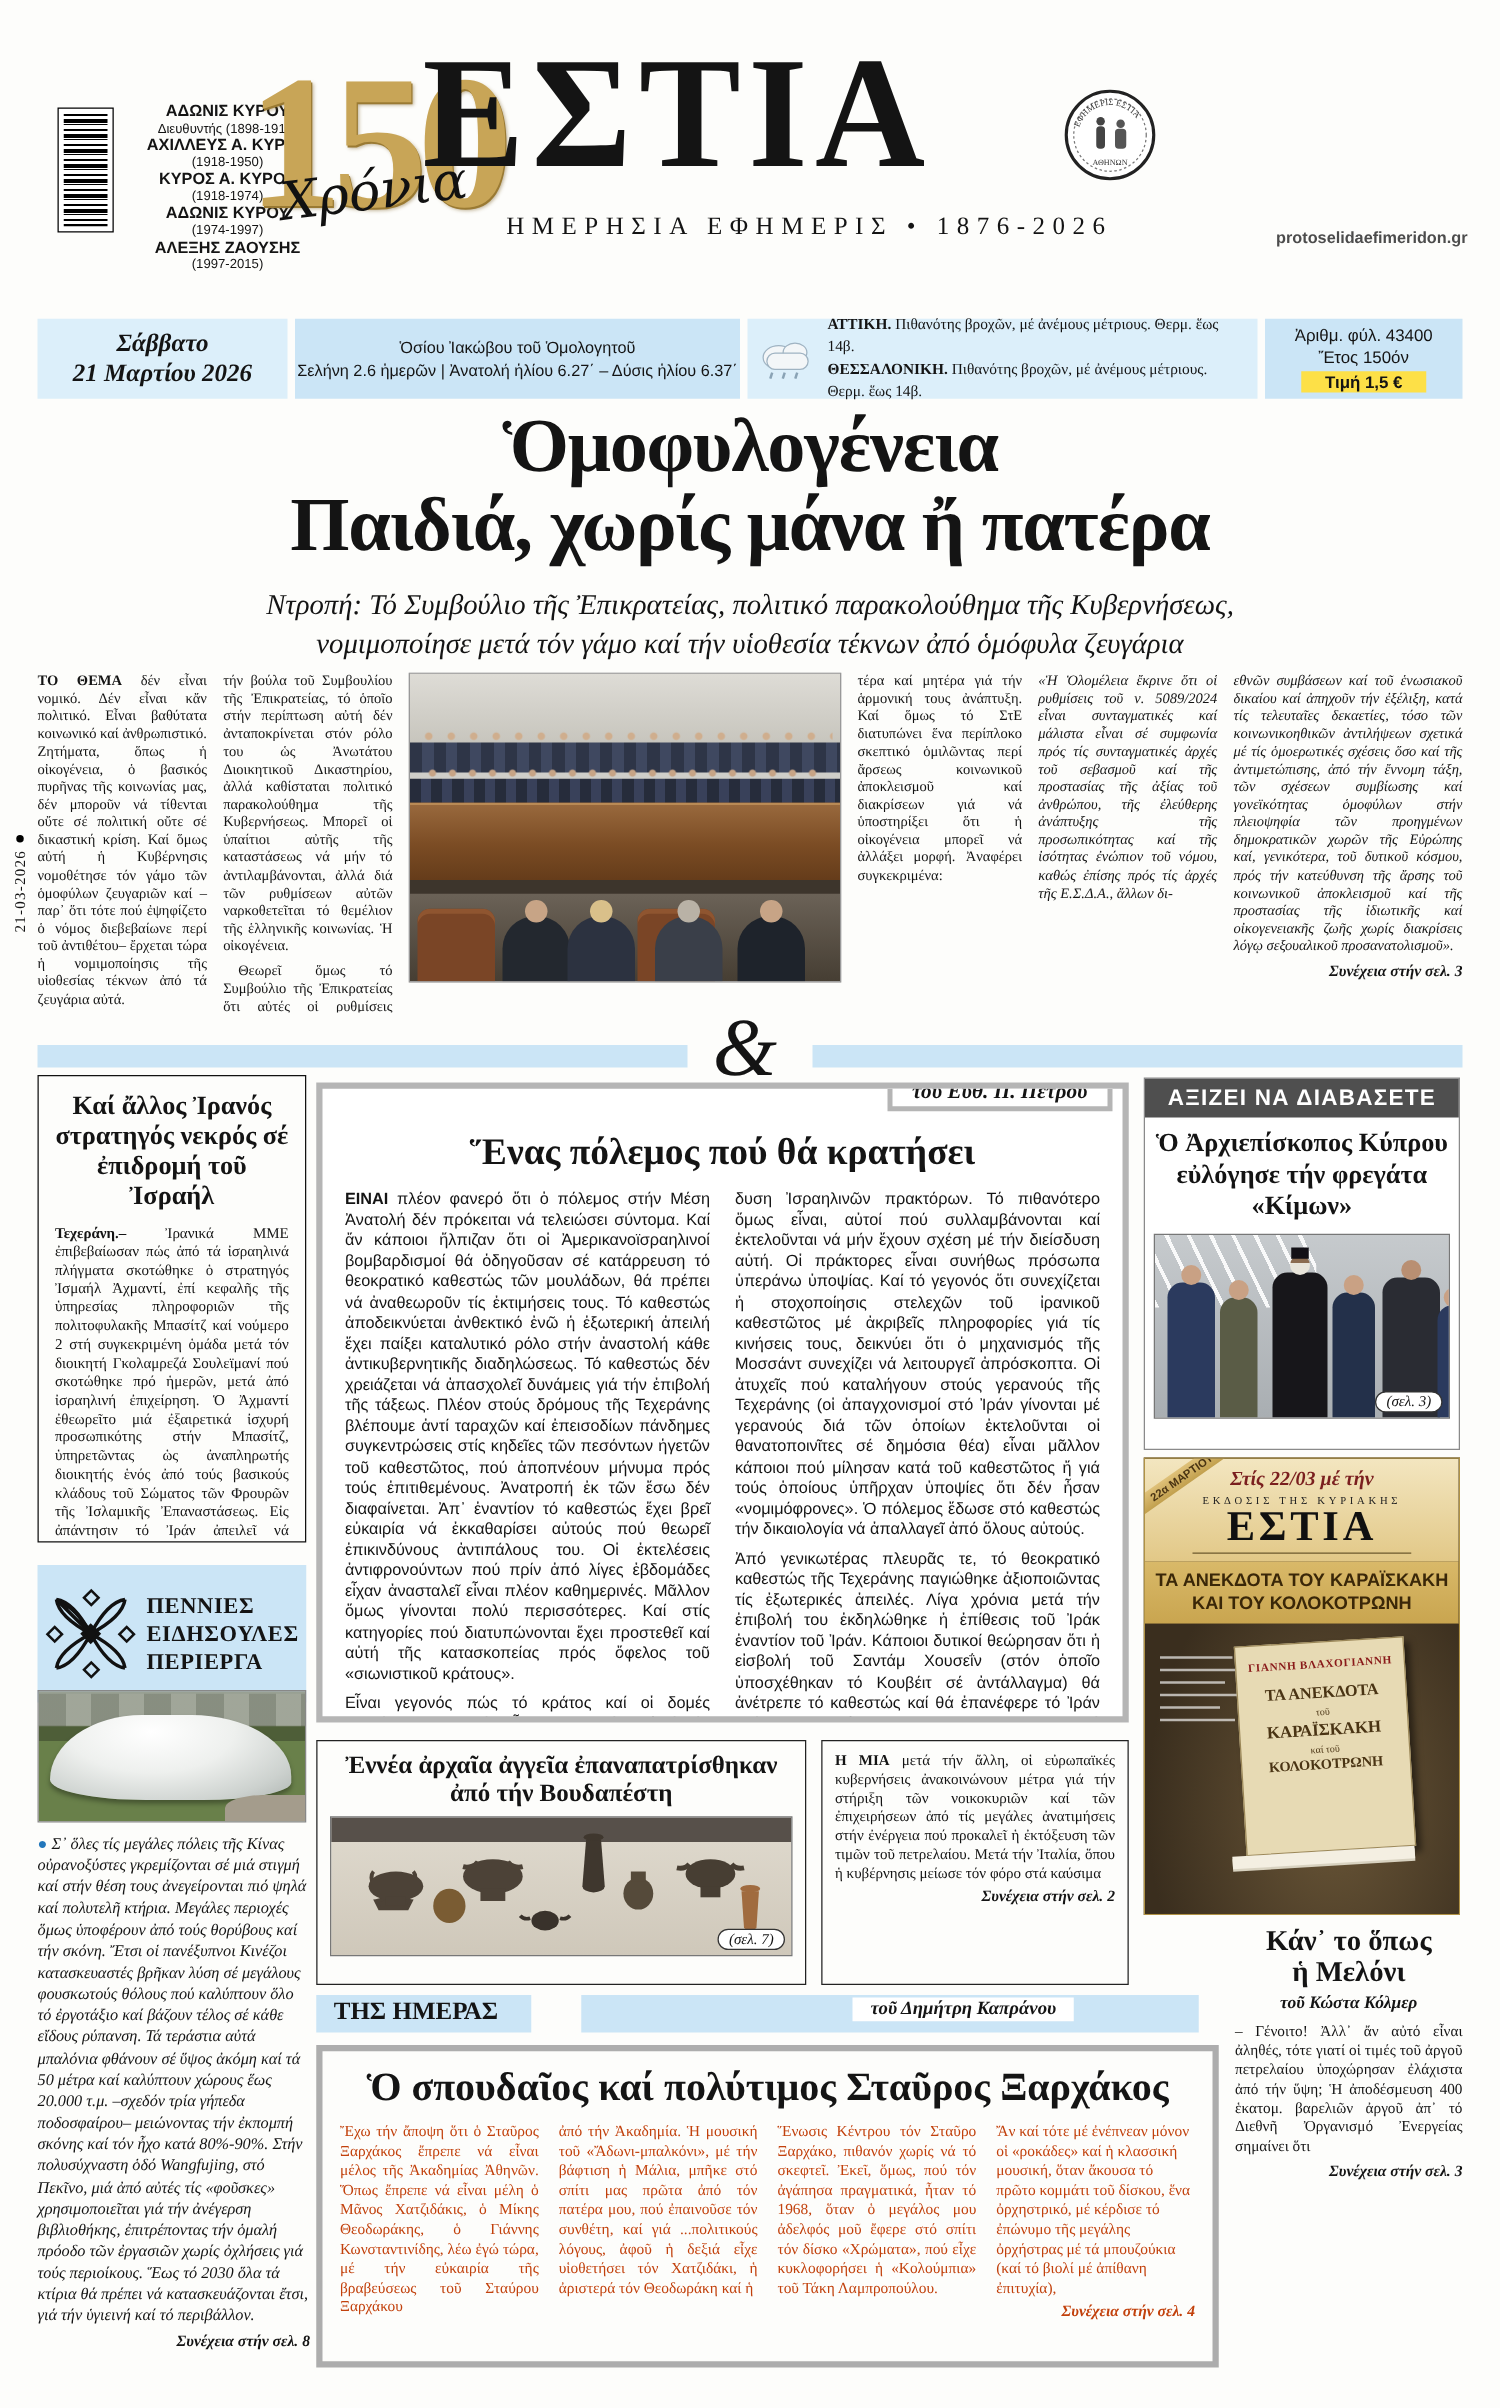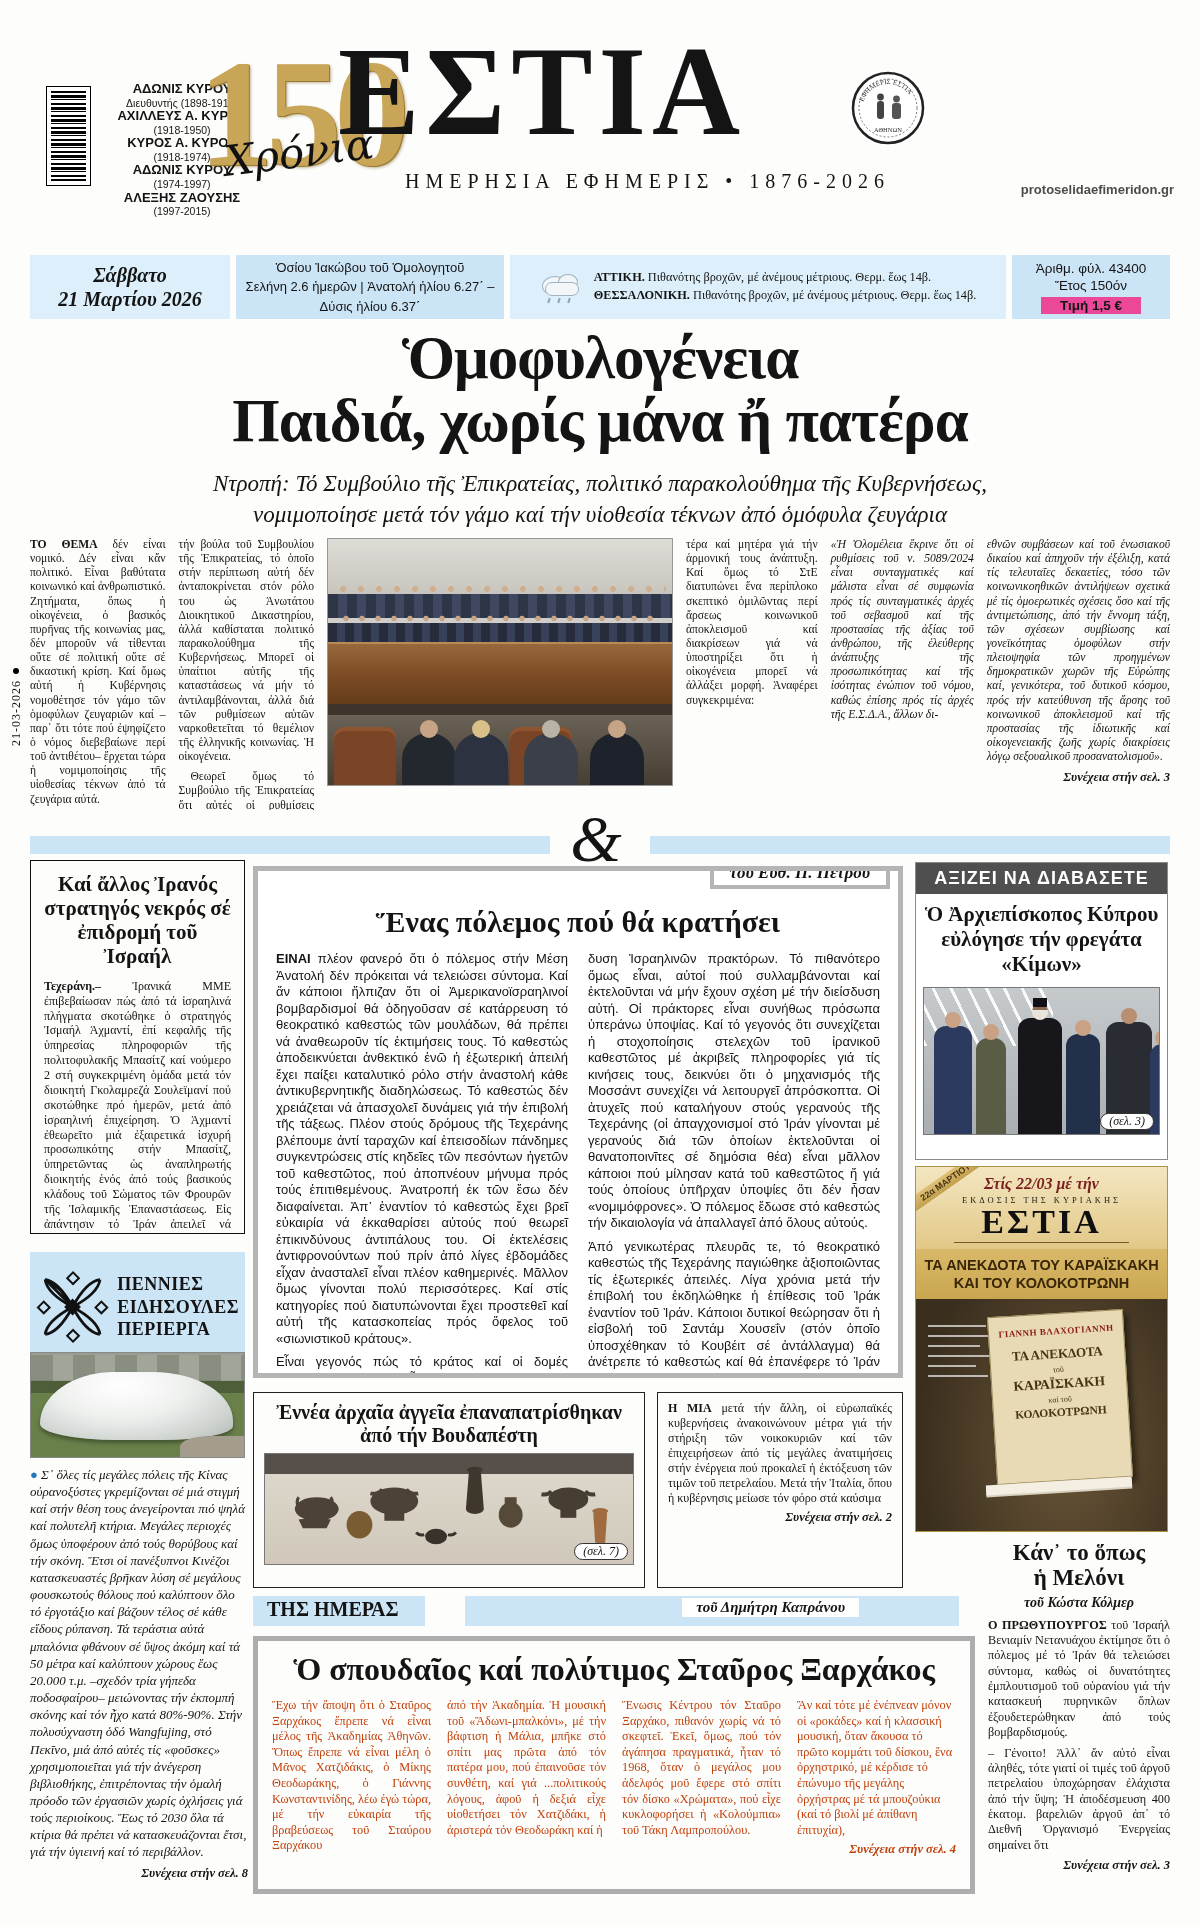--- a/index.html
+++ b/index.html
@@ -21,25 +21,25 @@
   font-family:"DejaVu Serif","Liberation Serif",serif}
 .logo{left:338px;top:30px;font-size:122px;font-weight:bold;letter-spacing:6px;line-height:1;transform:scaleY(1.04)}
 .tagline{left:405px;top:170px;font-size:20px;letter-spacing:6px;font-weight:500}
 .seal{left:850px;top:70px}
 .watermark{right:26px;top:182px;font-size:13px;font-weight:bold;color:#4c4c4c;
   font-family:"Liberation Sans","DejaVu Sans",sans-serif}
 
 .infobar{left:30px;top:255px;width:1140px;height:64px;display:flex;gap:6px}
 .ib{height:100%;display:flex;flex-direction:column;justify-content:center;text-align:center}
 .ib-date{width:200px;background:#dceffa;font-style:italic;font-weight:bold;font-size:20px;line-height:1.2}
-.ib-saint{width:268px;background:#cbe5f6;font-family:"Liberation Sans","DejaVu Sans",sans-serif;font-size:13px;line-height:1.5}
+.ib-saint{width:356px;background:#cbe5f6;font-family:"Liberation Sans","DejaVu Sans",sans-serif;font-size:13px;line-height:1.5}
 .ib-weather{flex:1;background:#dceffa;flex-direction:row;align-items:center;text-align:left;gap:10px;padding:0 10px}
 .ib-weather .wlines{font-size:12.3px;line-height:1.45}
 .ib-issue{width:158px;background:#cbe5f6;font-family:"Liberation Sans","DejaVu Sans",sans-serif;font-size:13.5px;line-height:1.3}
-.price{display:inline-block;background:#ec4899;padding:0 19px;margin:2px auto 0;font-weight:bold}
+.price{display:inline-block;background:#fde047;padding:0 19px;margin:2px auto 0;font-weight:bold}
 .cloud{width:44px;height:26px;position:relative;flex:none}
 .cloud .c{position:absolute;background:#f3f6f8;border:1px solid #9fb3c2;border-radius:50%}
 .cloud .c1{width:26px;height:20px;left:2px;top:2px}
 .cloud .c2{width:20px;height:16px;left:18px;top:0}
 .cloud .c3{width:34px;height:14px;left:5px;top:8px;border-radius:8px}
 .cloud .r{position:absolute;width:2px;height:5px;background:#8aa3b5;transform:rotate(18deg);top:24px}
 
 .headline{left:0;top:326px;width:100%;text-align:center;font-weight:bold;font-size:61px;line-height:1.04;letter-spacing:-1px}
 .dek{left:0;top:468px;width:100%;text-align:center;font-style:italic;font-size:23px;line-height:1.35}
 
@@ -432,21 +432,20 @@
   </div>
 </div>
 
 <div class="abs meloni">
   <h3>
     <div>Κάν᾽ το ὅπως</div>
     <div>ἡ Μελόνι</div>
   </h3>
   <div class="by">τοῦ Κώστα Κόλμερ</div>
   <div class="bd just">
-    <p><b>Ο ΠΡΩΘΥΠΟΥΡΓΟΣ</b><span> τοῦ Ἰσραήλ Βενιαμίν Νετανυάχου ἐκτίμησε ὅτι ὁ πόλεμος μέ τό Ἰράν θά τελειώσει σύντομα, καθώς οἱ δυνατότητες ἐμπλουτισμοῦ τοῦ οὐρανίου γιά τήν κατασκευή πυρηνικῶν ὅπλων ἐξουδετερώθηκαν ἀπό τούς βομβαρδισμούς.</span></p>
     <p>– Γένοιτο! Ἀλλ᾽ ἄν αὐτό εἶναι ἀληθές, τότε γιατί οἱ τιμές τοῦ ἀργοῦ πετρελαίου ὑποχώρησαν ἐλάχιστα ἀπό τήν ὕψη; Ἡ ἀποδέσμευση 400 ἑκατομ. βαρελιῶν ἀργοῦ ἀπ᾽ τό Διεθνῆ Ὀργανισμό Ἐνεργείας σημαίνει ὅτι</p>
   </div>
   <p class="cont">Συνέχεια στήν σελ. 3</p>
 </div>
 
 <div class="abs imeras">
   <div class="lbl">ΤΗΣ ΗΜΕΡΑΣ</div>
   <div class="bar">
     <span class="by">τοῦ Δημήτρη Καπράνου</span>
   </div>

